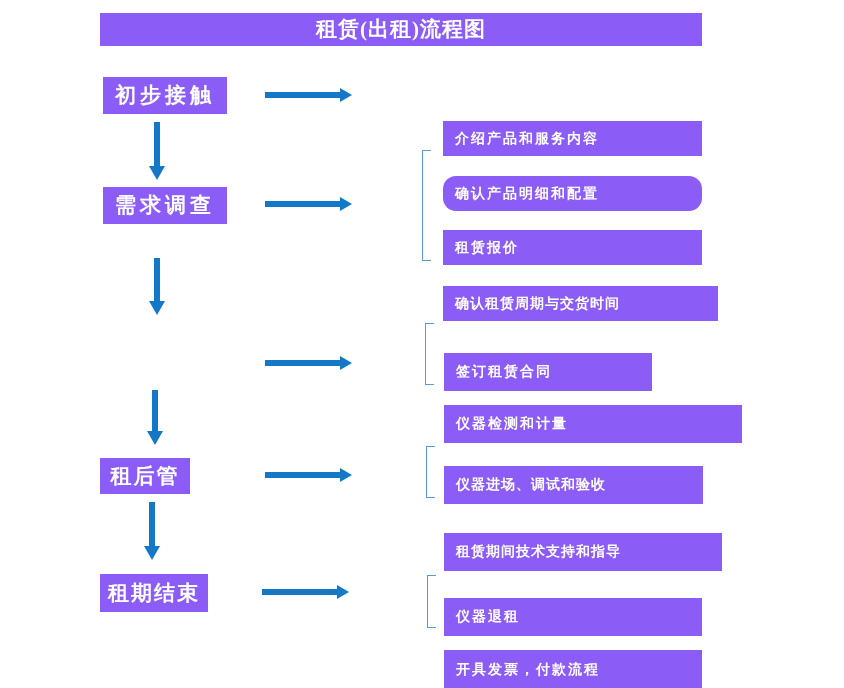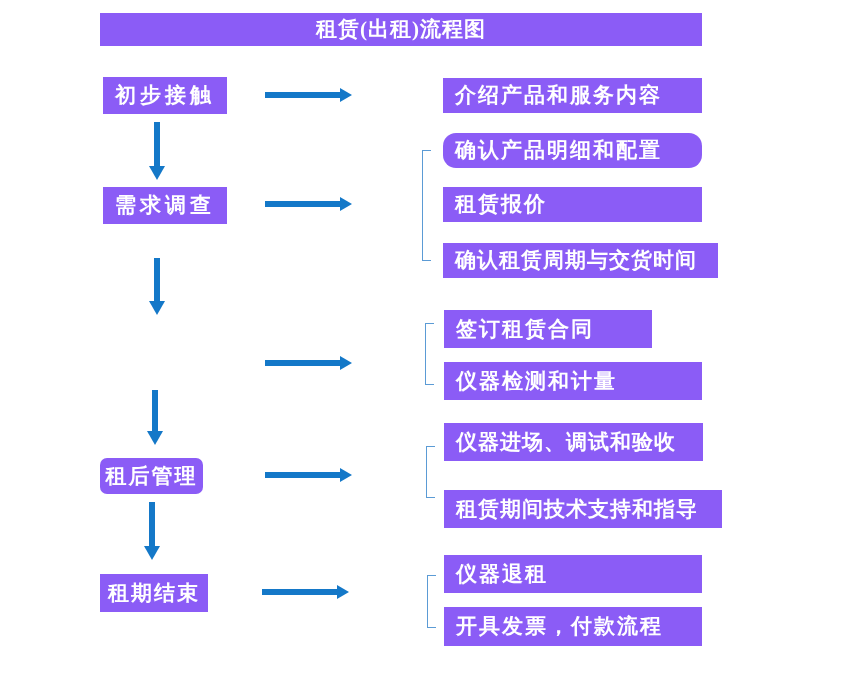--- a/index.html
+++ b/index.html
@@ -20,36 +20,37 @@
   .title{
     left:100px;top:13px;width:602px;height:33px;
     text-align:center;line-height:33px;
     font-size:21px;letter-spacing:1px;
   }
   .stepbox{
     text-align:center;
     font-size:21px;letter-spacing:4px;
   }
   .outbox{
-    font-size:21px;letter-spacing:2px;
+    font-size:14px;letter-spacing:2px;
     padding-left:12px;
+    margin-top:43px;
   }
   
   .s1{left:103px;top:77px;width:124px;height:37px;line-height:37px;}
   .s2{left:103px;top:187px;width:124px;height:37px;line-height:37px;}
   .s3{left:102px;top:345px;width:109px;height:36px;line-height:36px;letter-spacing:2px;}
-  .s4{left:100px;top:458px;width:103px;height:36px;line-height:36px;letter-spacing:2px;border-radius:7px;}
+  .s4{left:100px;top:458px;width:90px;height:36px;line-height:36px;letter-spacing:2px;}
   .s5{left:100px;top:574px;width:108px;height:38px;line-height:38px;letter-spacing:2px;}
   
   .r1 {left:443px;top:78px; width:259px;height:35px;line-height:35px;}
   .r2a{left:443px;top:133px;width:259px;height:35px;line-height:35px;border-radius:13px;}
   .r2b{left:443px;top:187px;width:259px;height:35px;line-height:35px;}
   .r2c{left:443px;top:243px;width:275px;height:35px;line-height:35px;letter-spacing:1px;}
   .r3a{left:444px;top:310px;width:208px;height:38px;line-height:38px;}
-  .r3b{left:444px;top:362px;width:258px;height:38px;line-height:38px;}
+  .r3b{left:444px;top:362px;width:298px;height:38px;line-height:38px;}
   .r4a{left:444px;top:423px;width:259px;height:38px;line-height:38px;letter-spacing:1px;}
   .r4b{left:444px;top:490px;width:278px;height:38px;line-height:38px;letter-spacing:1px;}
   .r5a{left:444px;top:555px;width:258px;height:38px;line-height:38px;}
   .r5b{left:444px;top:607px;width:258px;height:39px;line-height:39px;}
   
   .harrow{
     position:absolute;height:6px;width:75px;background:#1478C8;
   }
   .harrow::after{
     content:"";position:absolute;right:-12px;top:-4px;

